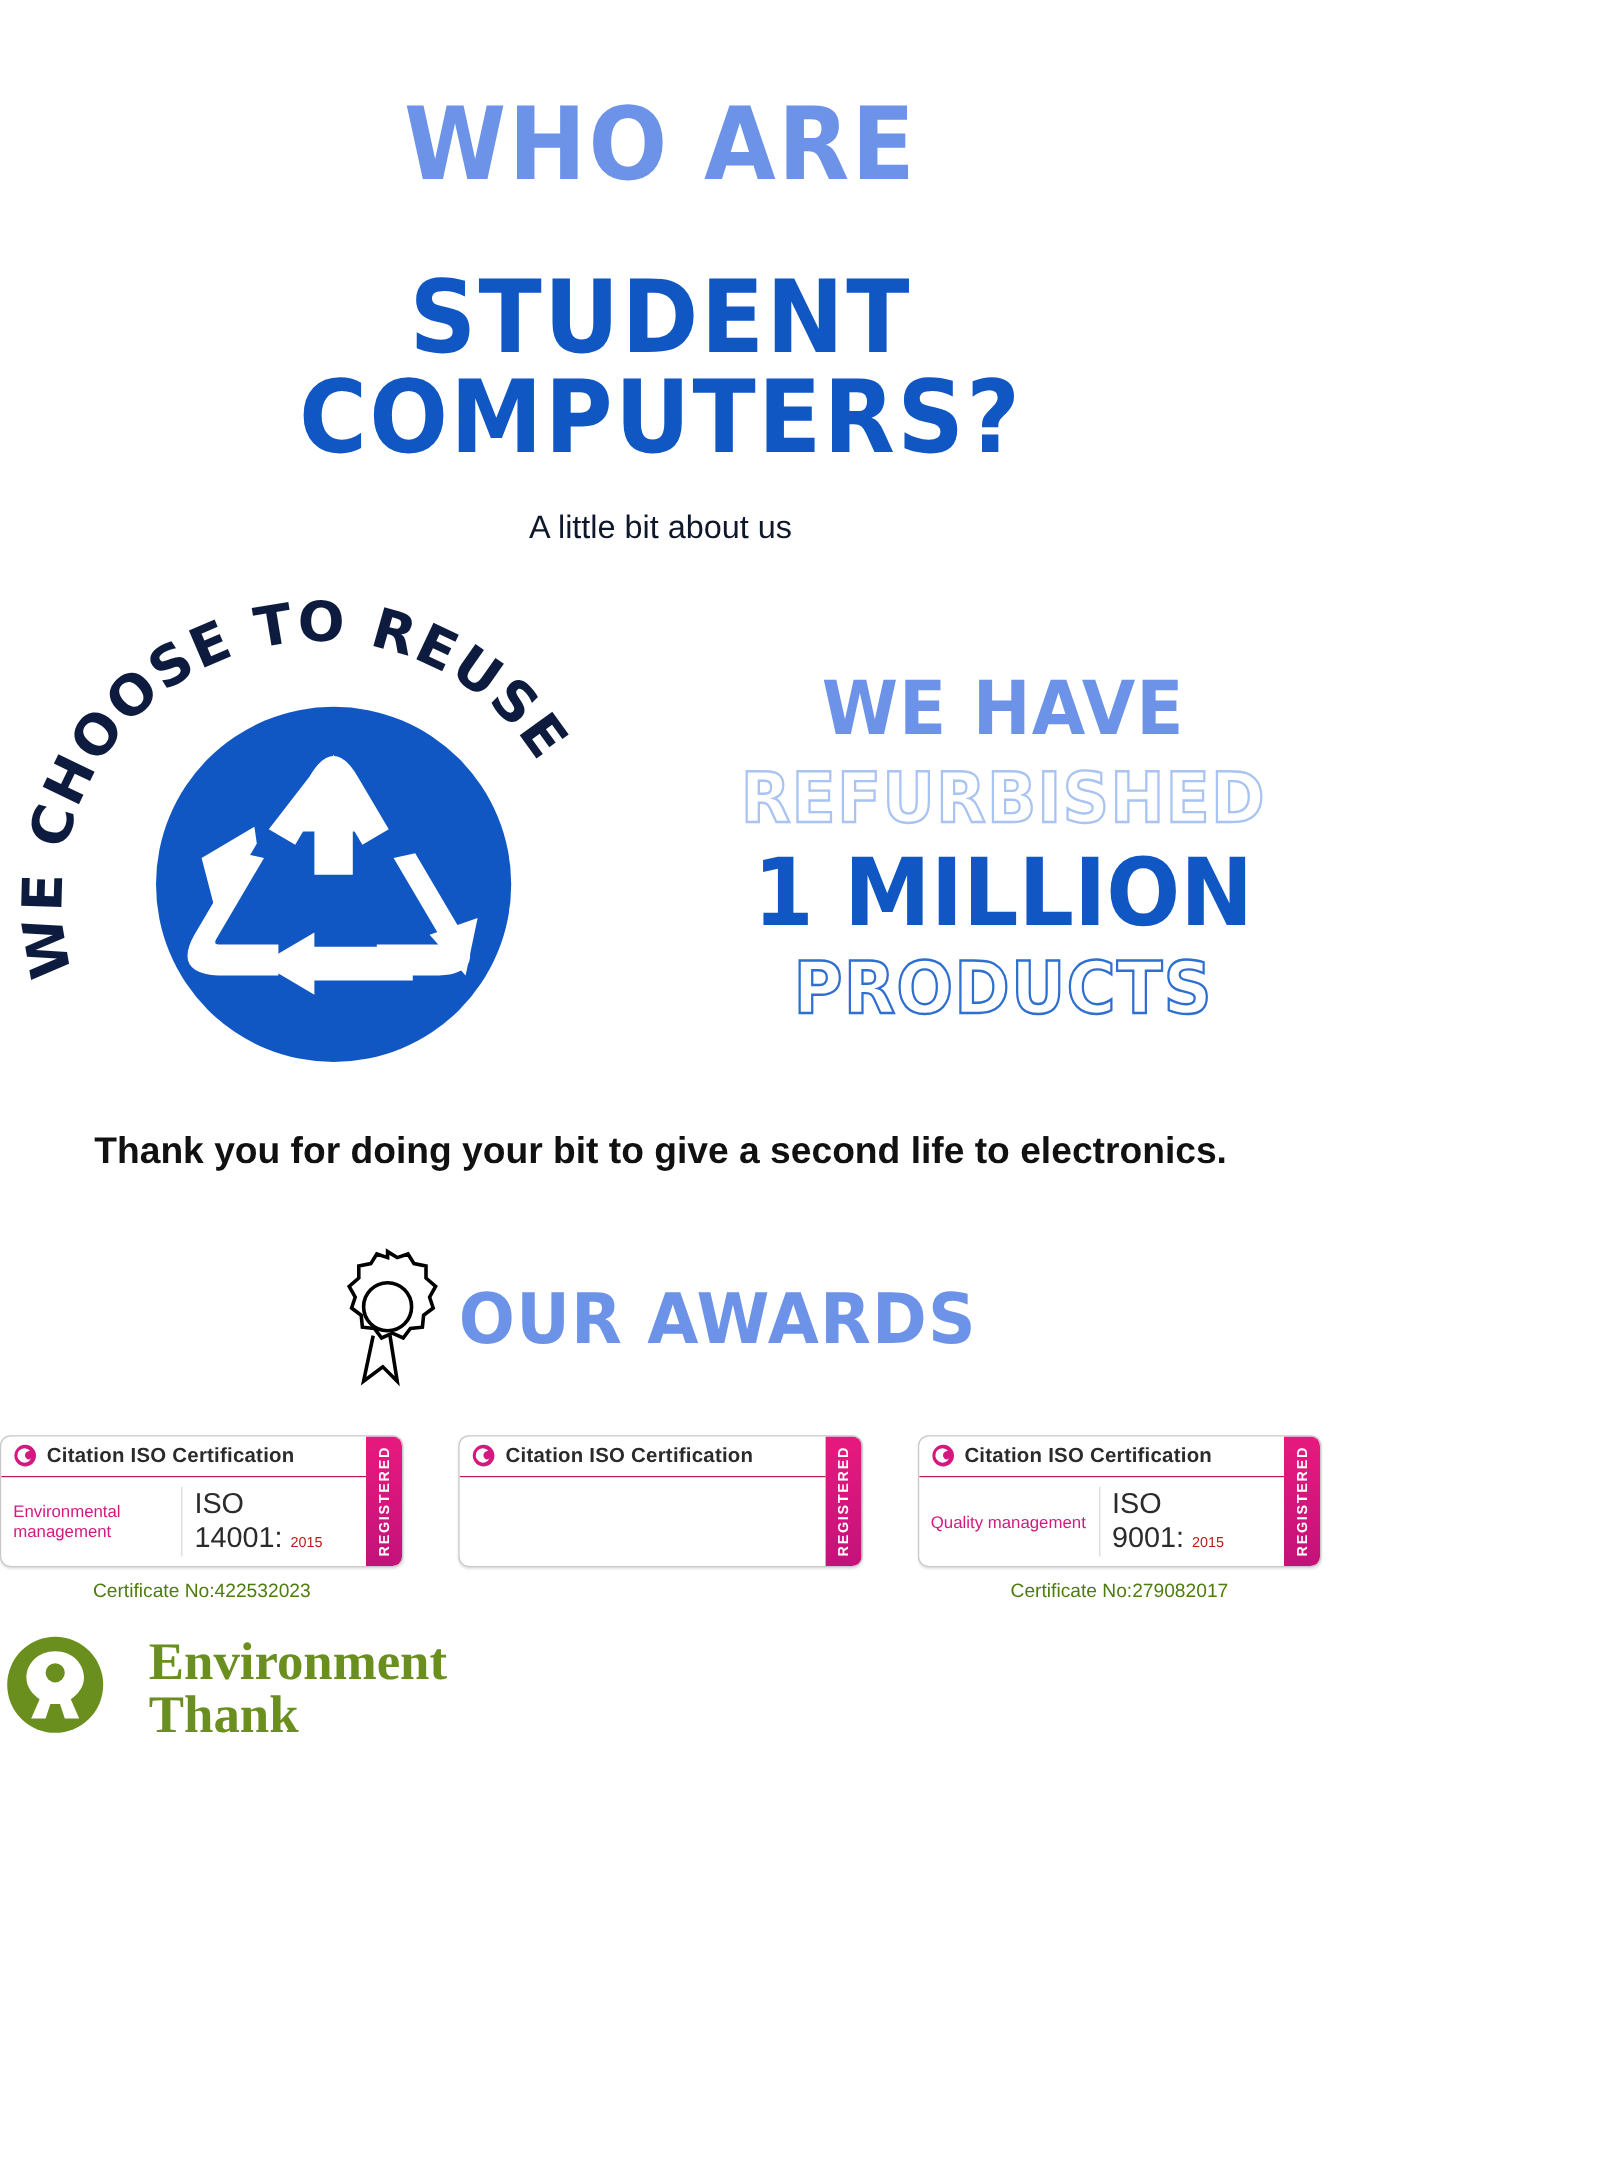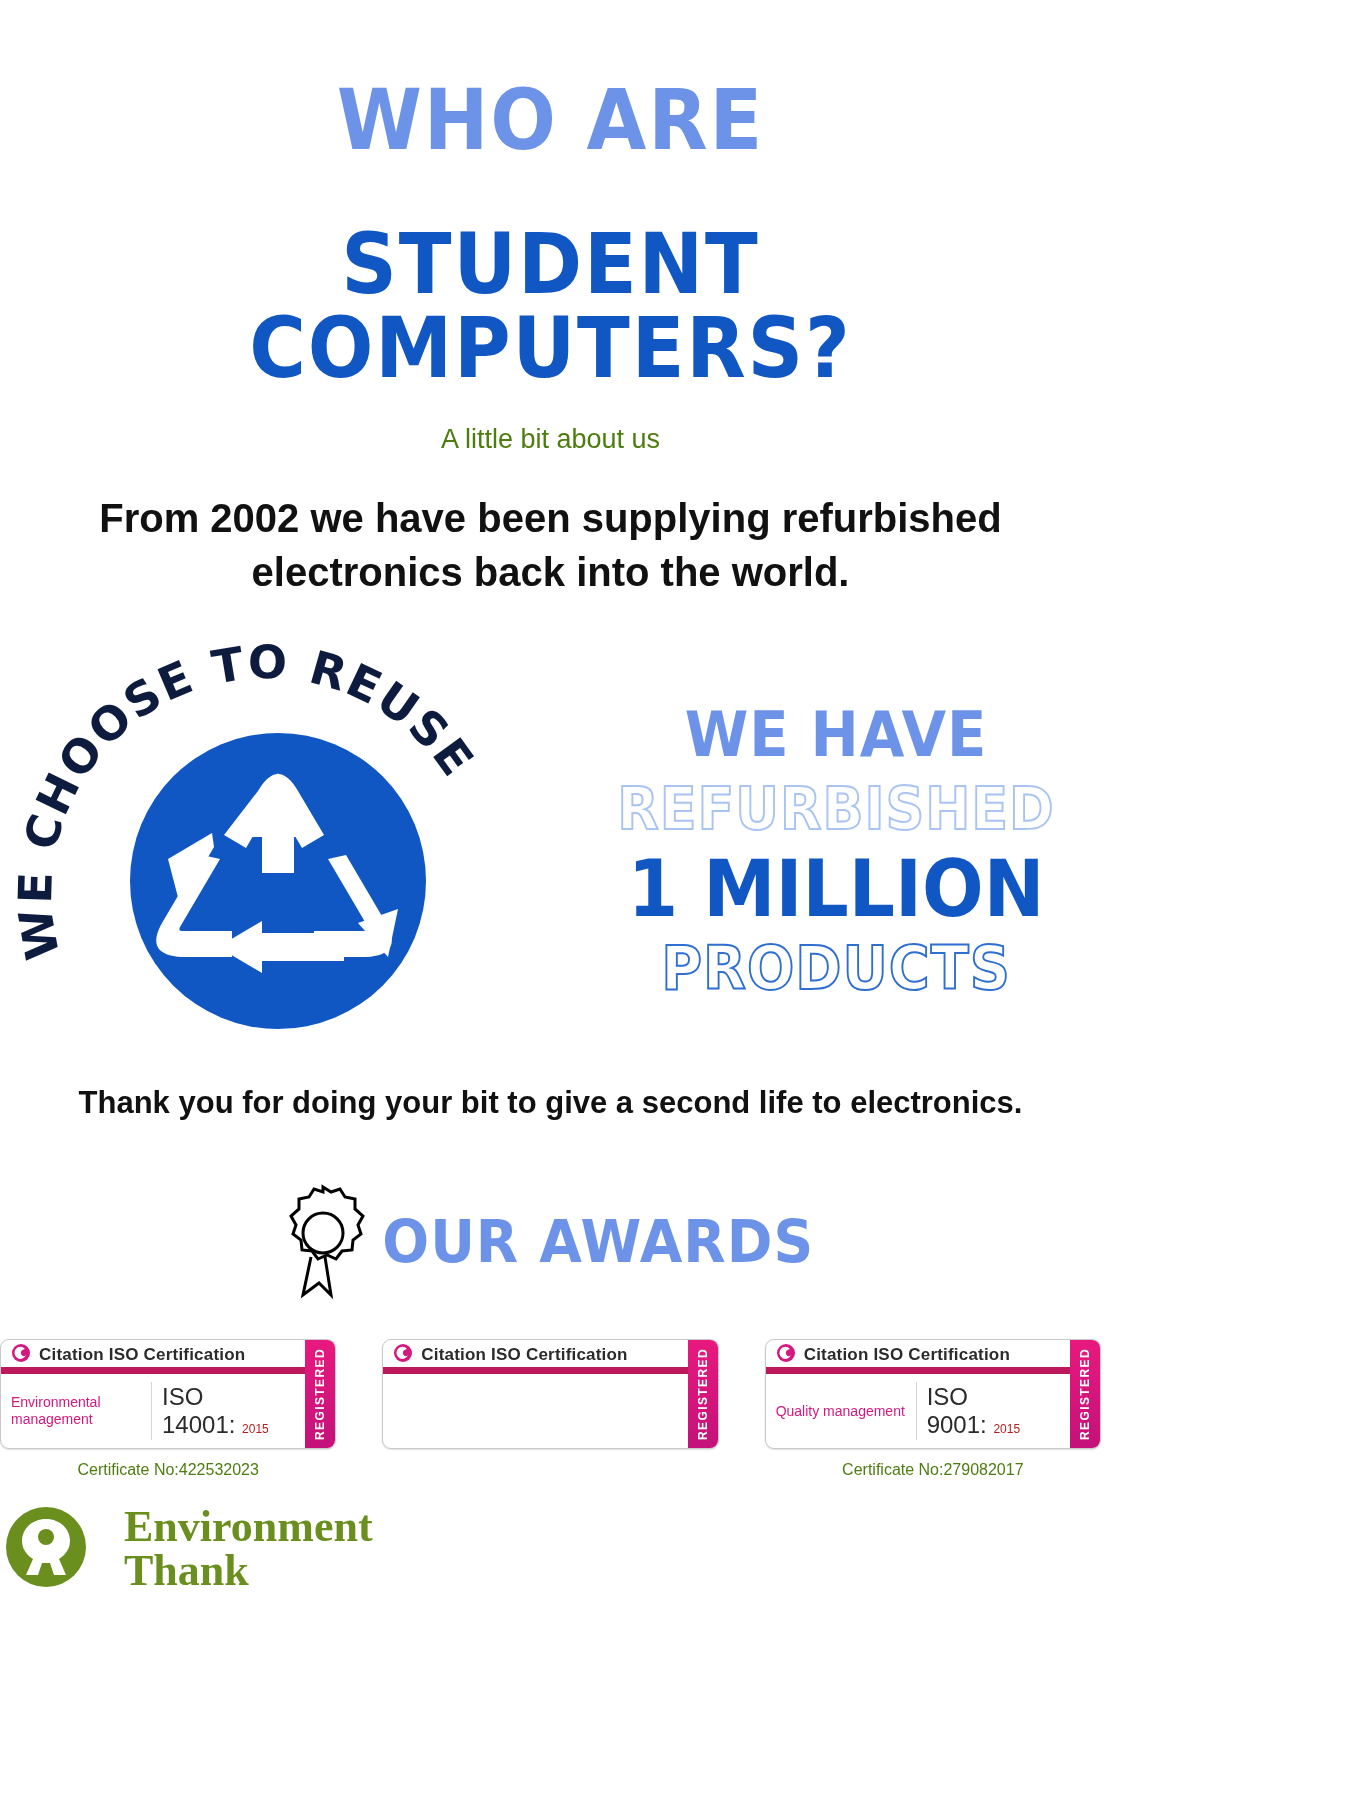--- a/index.html
+++ b/index.html
@@ -43,21 +43,21 @@
     font-size: 84px;
     letter-spacing: 2px;
     color: #1157c4;
     line-height: 1.0;
     margin-top: 60px;
     transform: scaleX(0.92);
   }
   .subtitle {
     margin-top: 34px;
     font-size: 27px;
-    color: #4d7c0f;
+    color: #0f172a;
     font-weight: 400;
   }
 
   .lede {
     margin: 36px auto 0 auto;
     width: 1100px;
     text-align: center;
     font-size: 40px;
     font-weight: 700;
     line-height: 1.35;
@@ -168,24 +168,23 @@
     box-shadow: 0 1px 2px rgba(0,0,0,0.12);
     height: 108px;
   }
   .cert-main {
     flex: 1 1 auto;
     display: flex;
     flex-direction: column;
   }
   .cert-top {
     display: flex;
-    align-items: center;
     gap: 8px;
     padding: 6px 22px 4px 10px;
-    border-bottom: 7px solid #be185d;
+    border-bottom: 1px solid #be185d;
     height: 34px;
     box-sizing: border-box;
   }
   .cert-brand {
     font-size: 17px;
     font-weight: 700;
     color: #2b2b2b;
     letter-spacing: 0.2px;
     white-space: nowrap;
   }
@@ -260,21 +259,20 @@
 <body>
 
 <div class="page">
 
   <div class="headline-wrap">
     <div class="headline-1">WHO ARE</div>
     <div class="headline-2">STUDENT COMPUTERS?</div>
     <div class="subtitle">A little bit about us</div>
   </div>
 
-  <div class="lede">From 2002 we have been supplying refurbished electronics back into the world.</div>
 
   <div class="band">
 
     <div class="reuse-badge">
       <svg width="540" height="420" viewBox="0 0 540 420" aria-hidden="true">
         <defs>
           <path id="arcpath" d="M 60,330 A 215,215 0 1 1 470,300" fill="none"></path>
         </defs>
 
         <circle cx="272" cy="240" r="148" fill="#1157c4"></circle>

